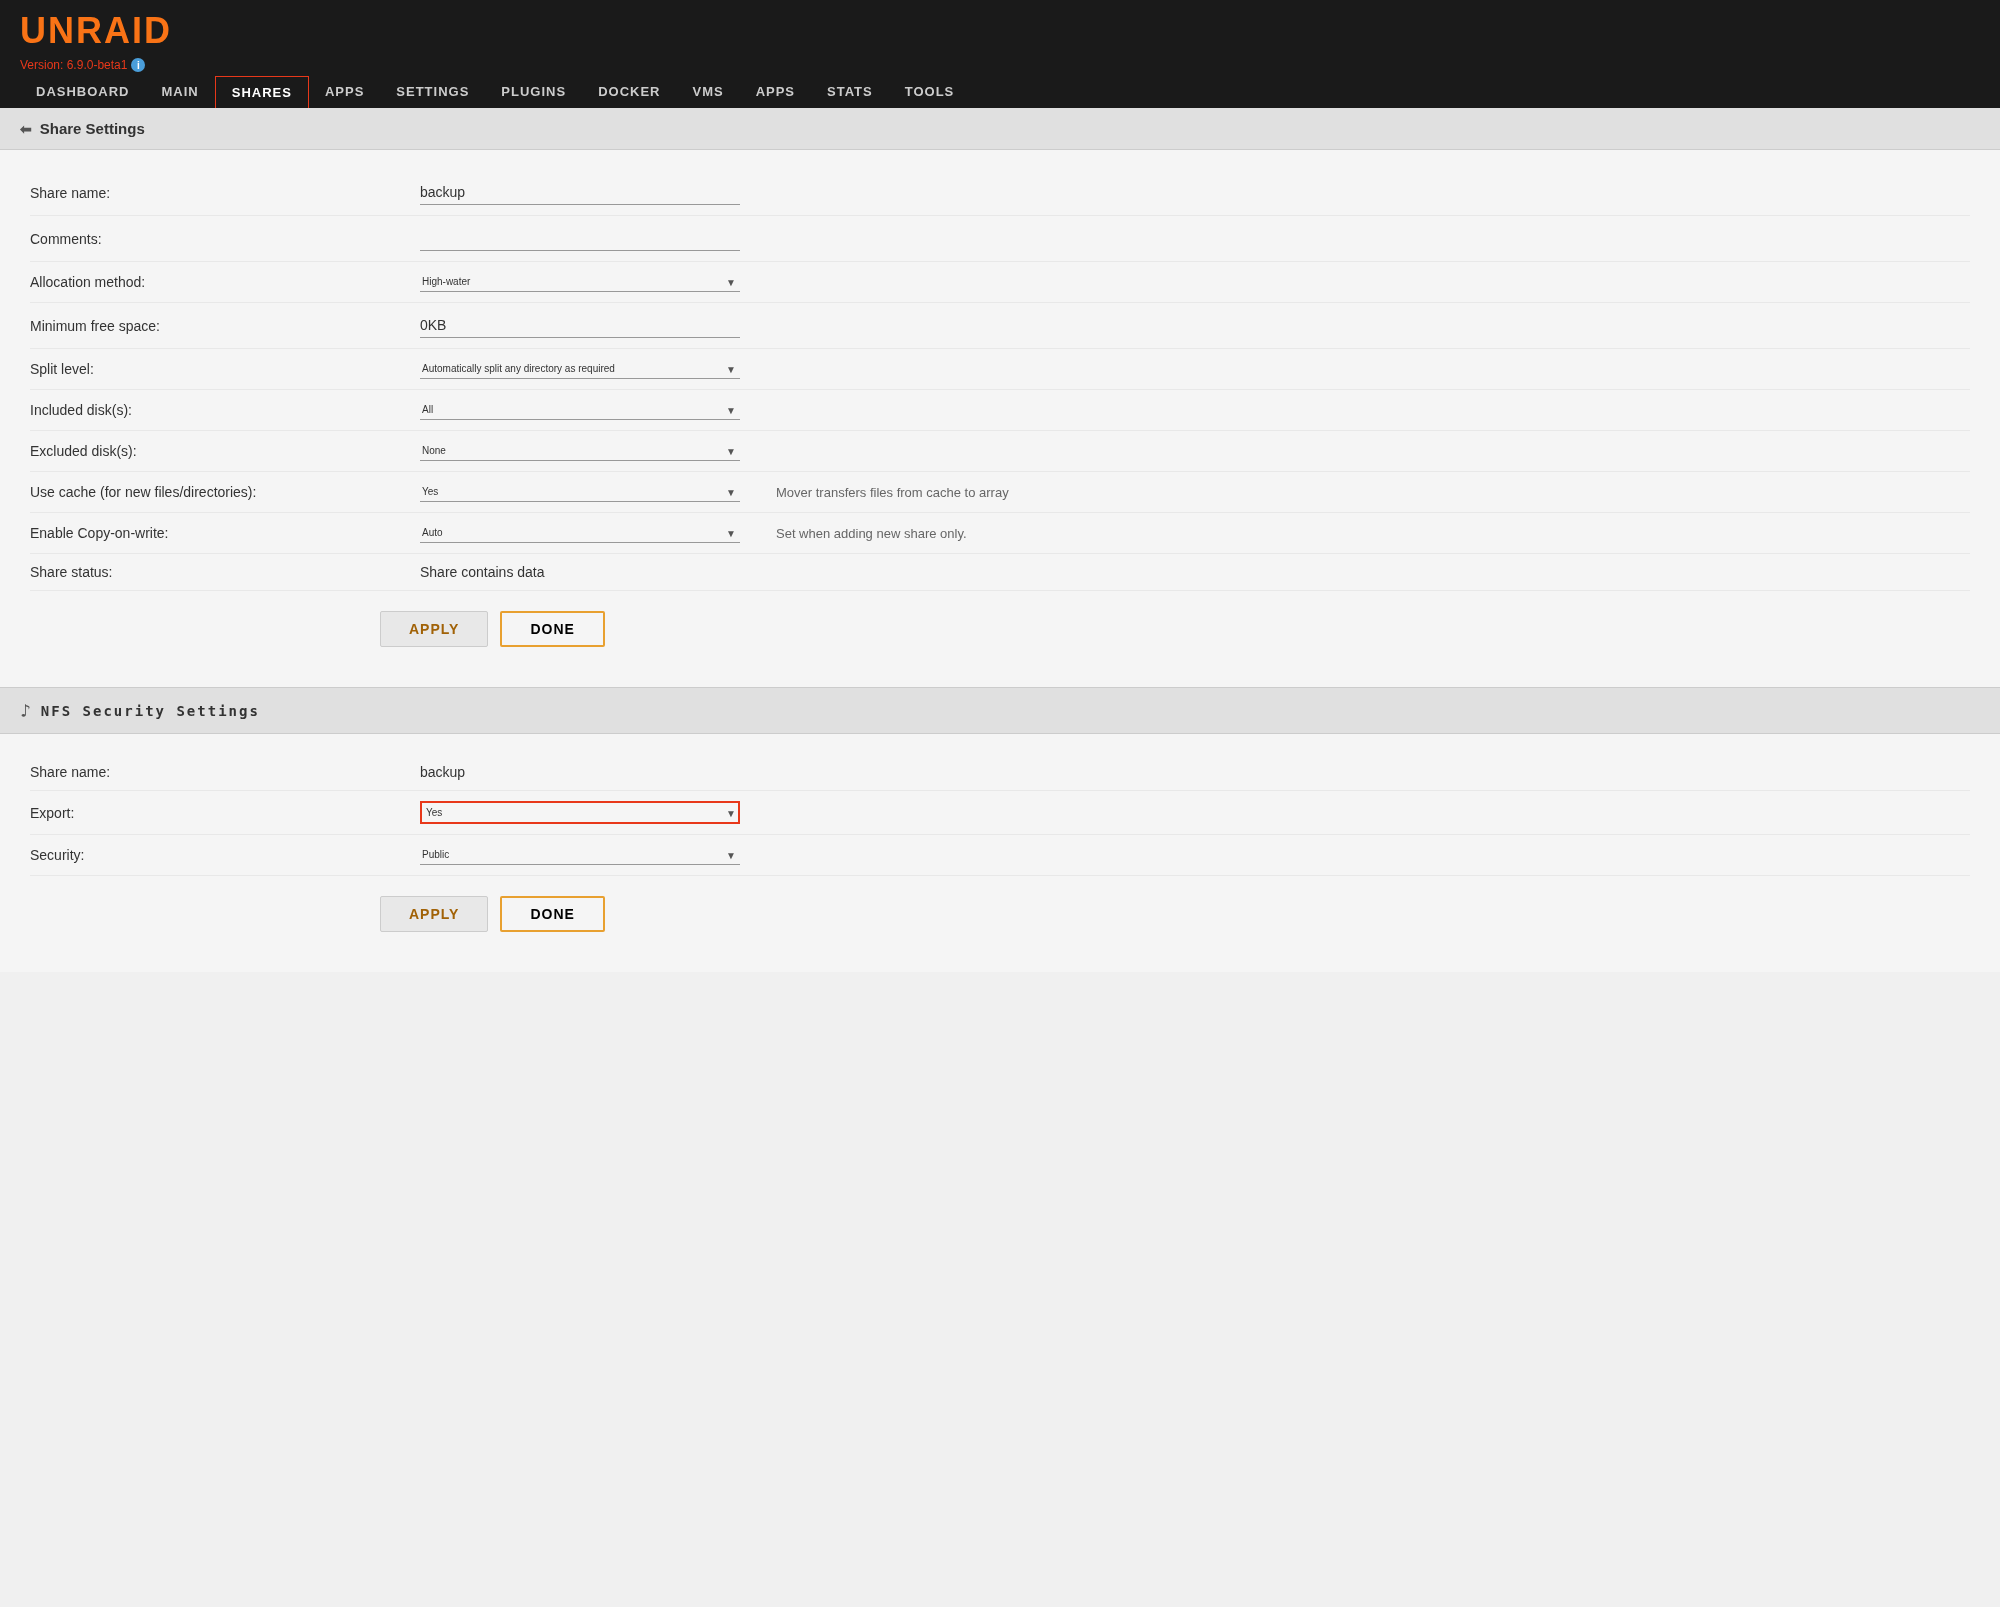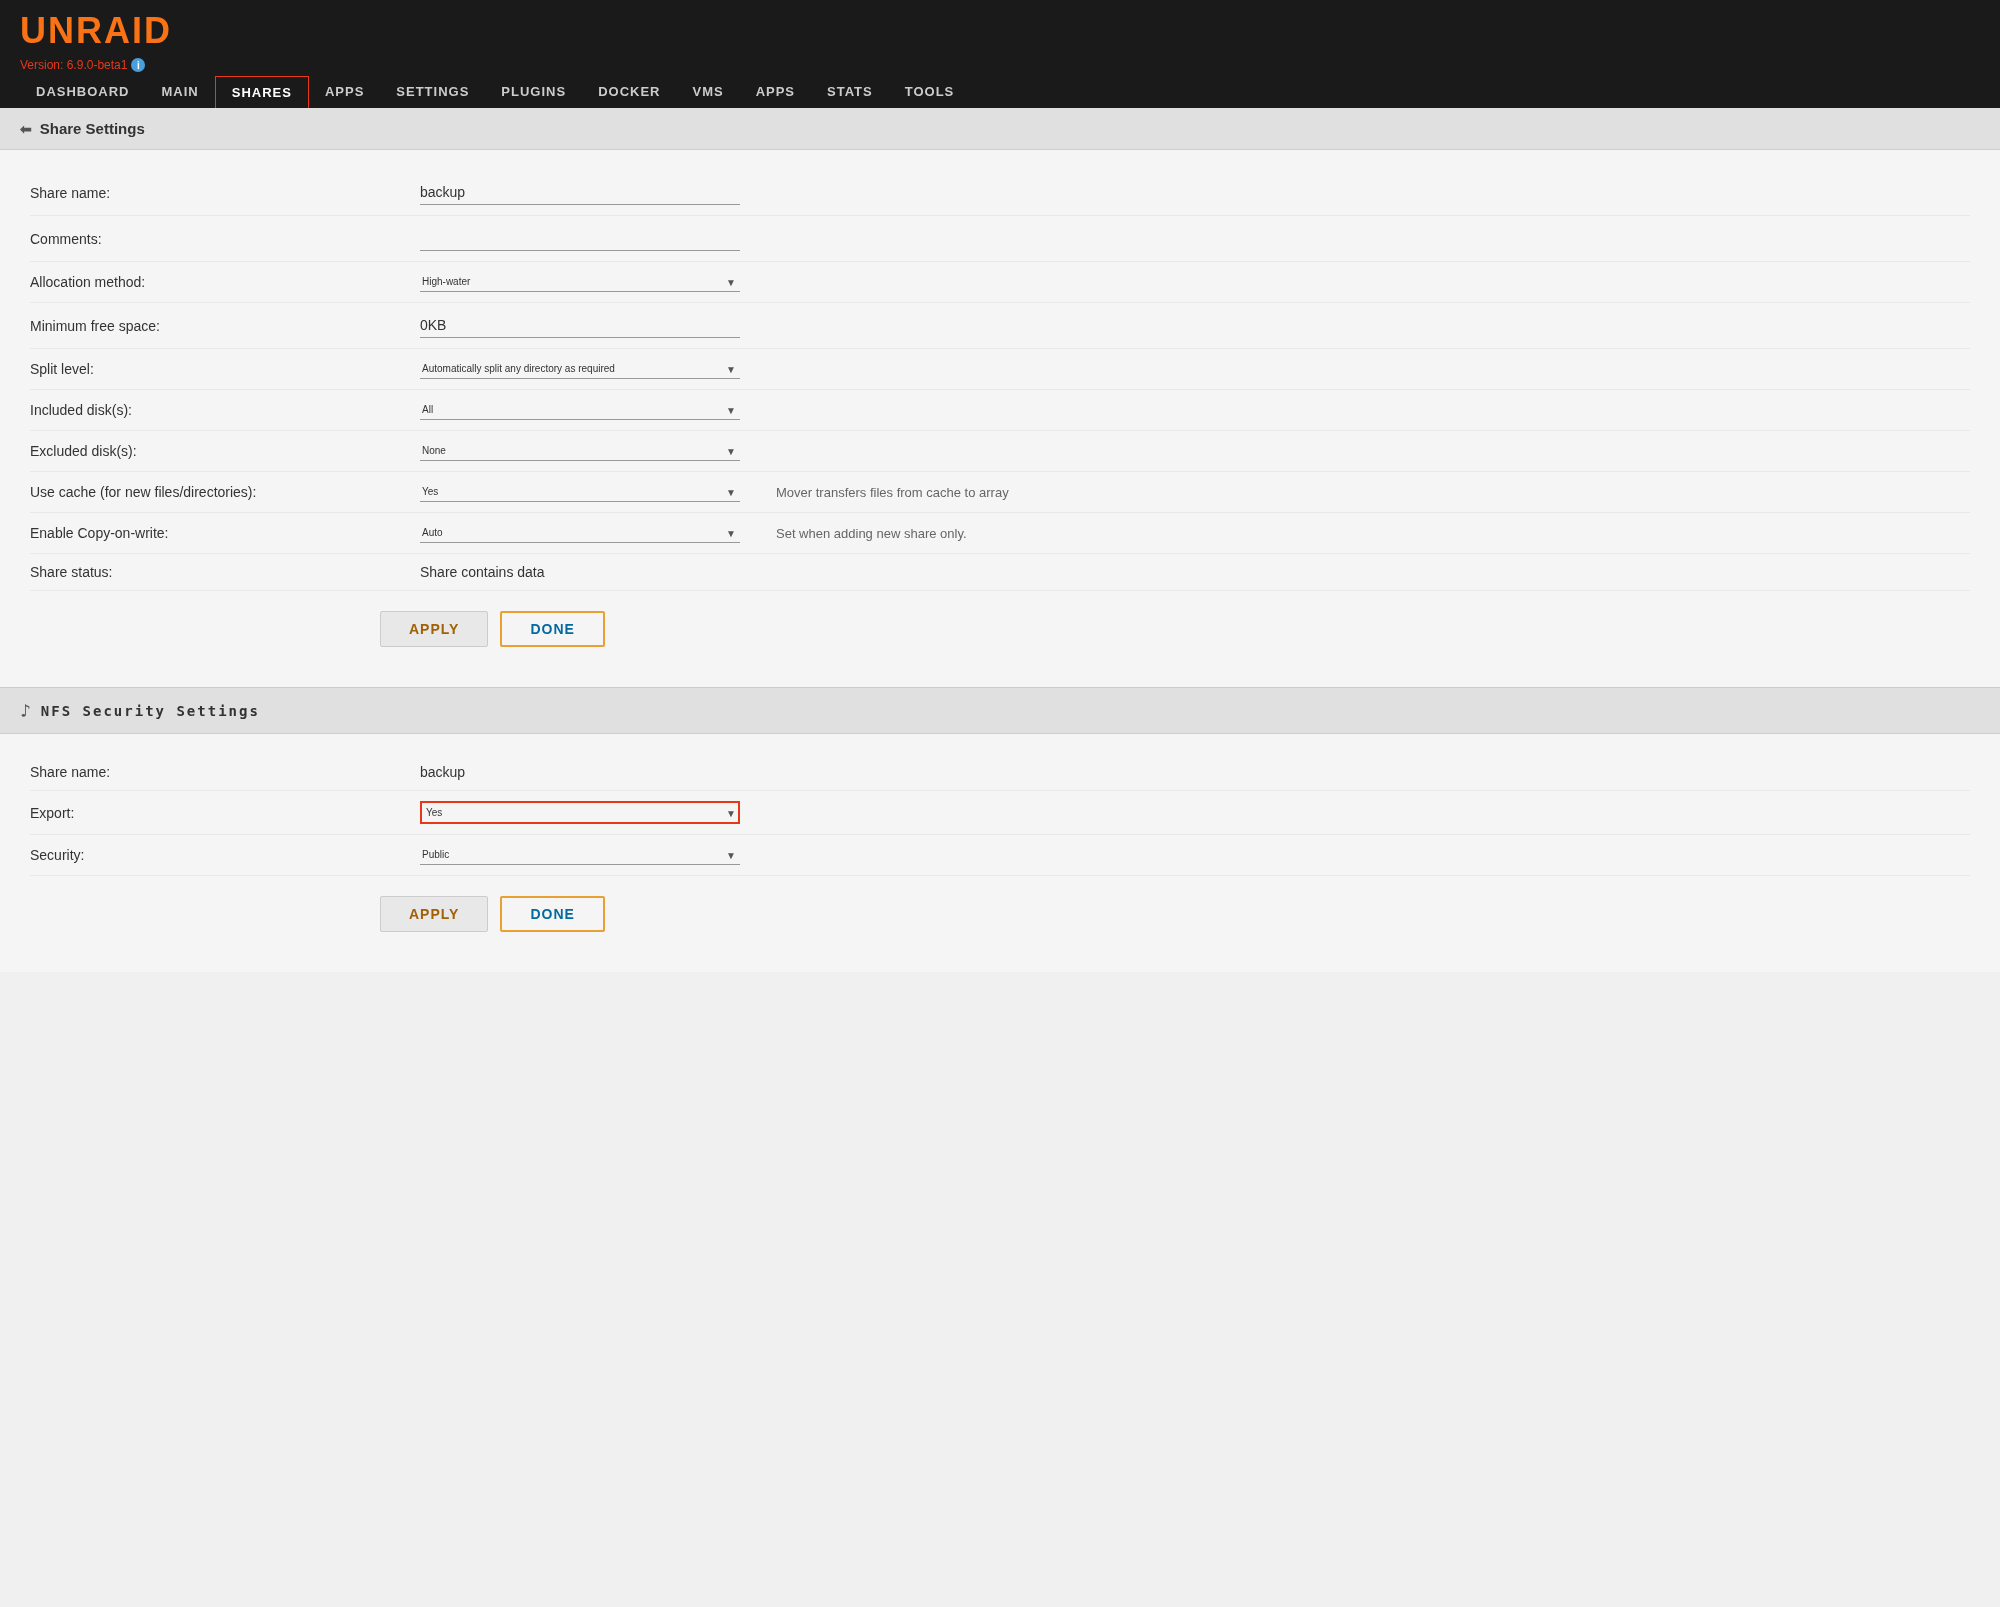--- a/index.html
+++ b/index.html
@@ -189,21 +189,21 @@
 
     .btn-apply {
       background: #e8e8e8;
       border: 1px solid #ccc;
       color: #a16207;
     }
 
     .btn-done {
       background: transparent;
       border: 2px solid #e8a030;
-      color: #0369a1;
+      color: #000000;
     }
 
     
     .nfs-section-header {
       background: #e0e0e0;
       padding: 12px 20px;
       font-size: 14px;
       font-weight: bold;
       color: #333;
       display: flex;

